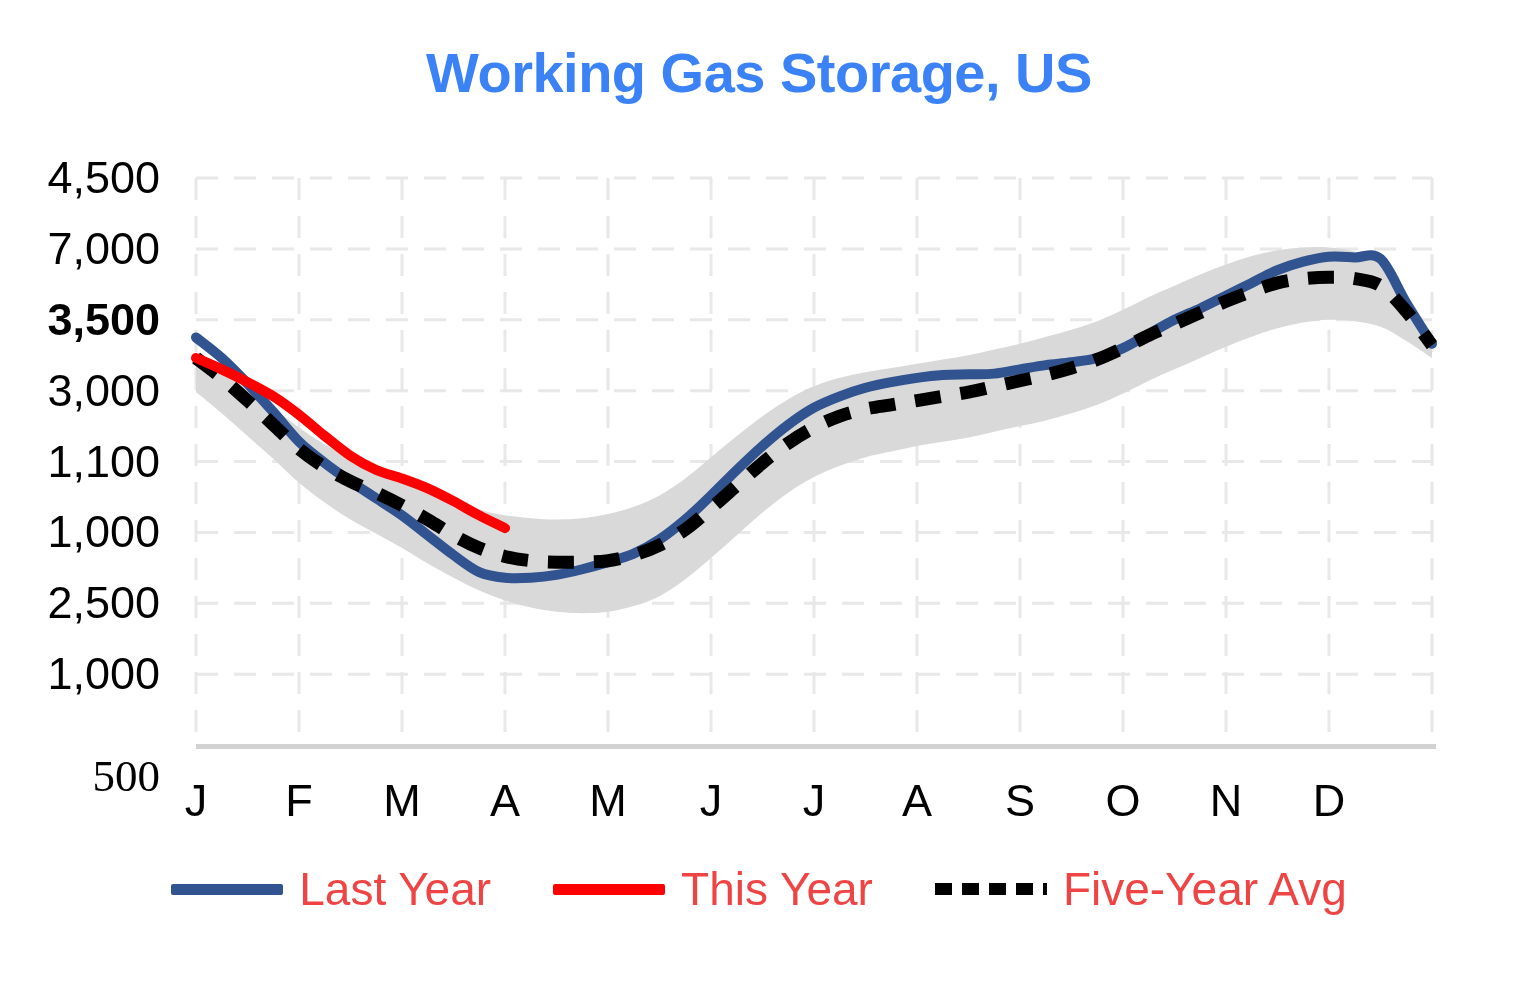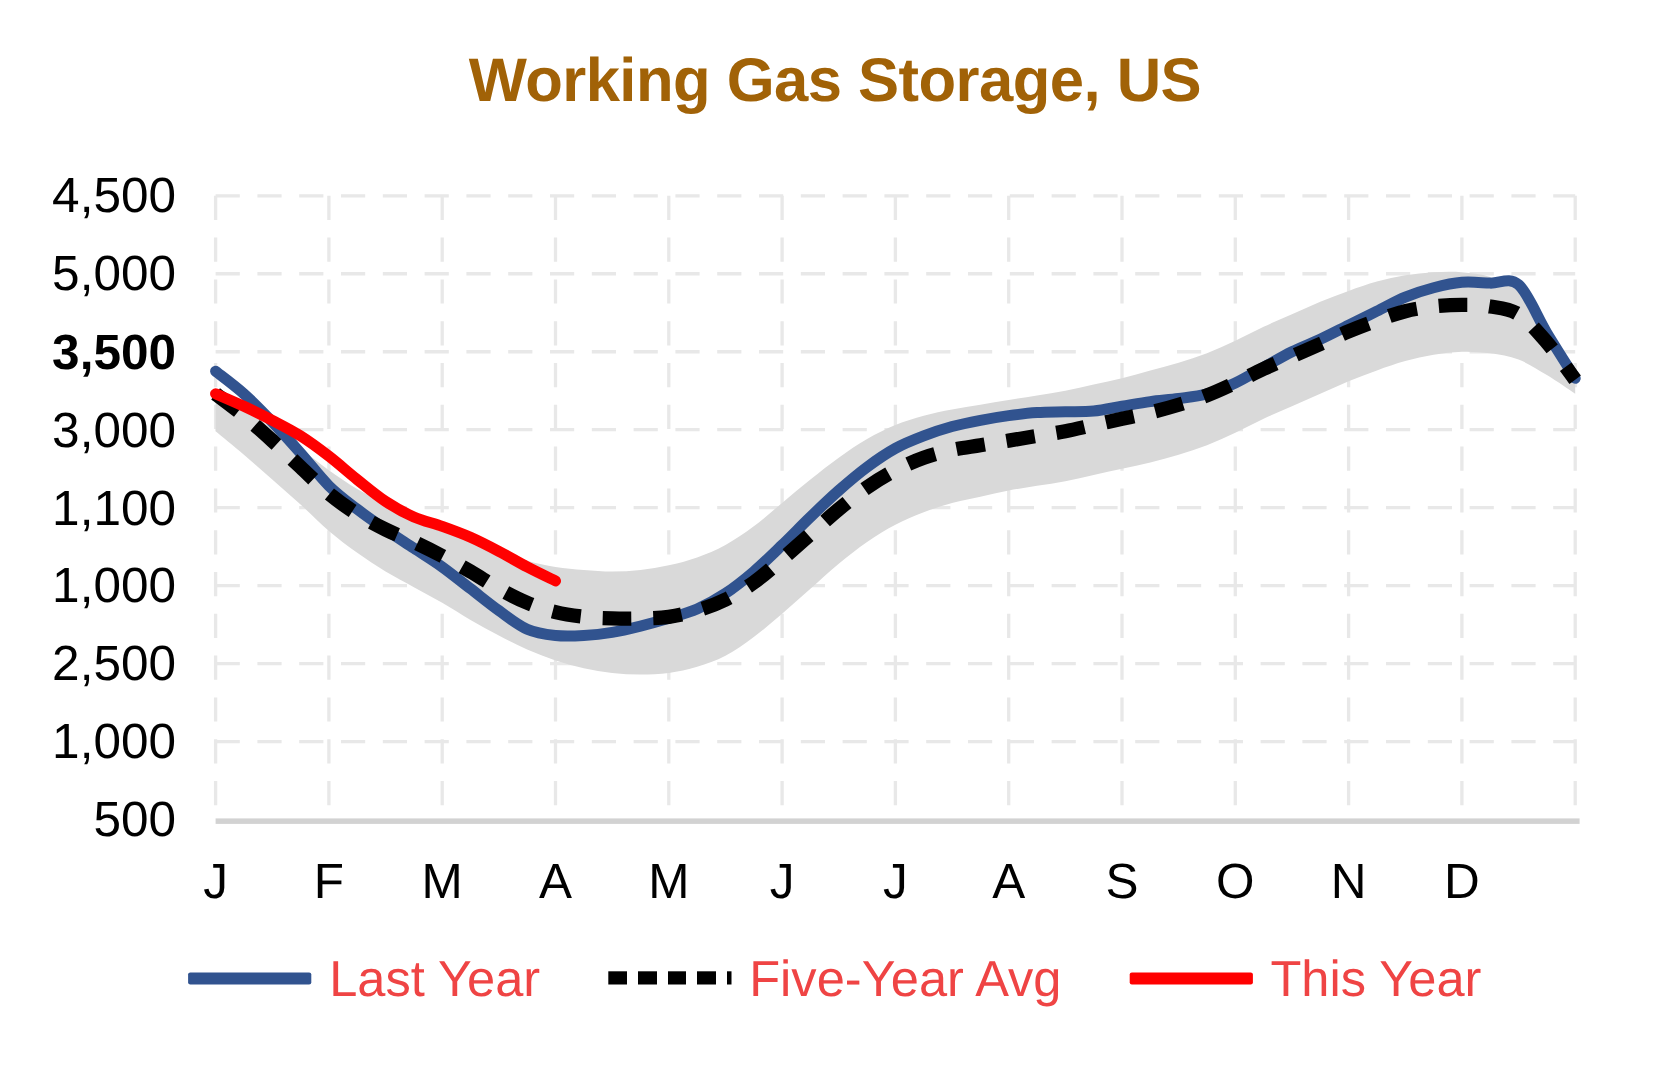--- a/index.html
+++ b/index.html
@@ -23,21 +23,21 @@
   }
 
   .chart-title {
     position: absolute;
     left: 0;
     top: 42px;
     width: 1518px;
     text-align: center;
     font-size: 56px;
     font-weight: bold;
-    color: #a16207;
+    color: #3b82f6;
     letter-spacing: -0.5px;
     line-height: 1.1;
   }
 
   
   .plot-area {
     position: absolute;
     left: 196px;
     top: 178px;
     width: 1236px;
@@ -130,28 +130,28 @@
   }
 </style>
 </head>
 <body>
 
 <div id="chart-root">
 
   <div class="chart-title">Working Gas Storage, US</div>
 
   <div class="axis-ylabels" id="ylabels">
-      <div class="ytick" style="top: 567px;">500</div>
+      <div class="ytick" style="top: 598px; font-family: Liberation Serif, serif;">500</div>
       <div class="ytick" style="top: 496.125px;">1,000</div>
       <div class="ytick" style="top: 425.25px;">2,500</div>
       <div class="ytick" style="top: 354.375px;">1,000</div>
       <div class="ytick" style="top: 283.5px;">1,100</div>
       <div class="ytick" style="top: 212.625px;">3,000</div>
       <div class="ytick" style="top: 141.75px; font-weight: bold;">3,500</div>
-      <div class="ytick" style="top: 70.875px;">5,000</div>
+      <div class="ytick" style="top: 70.875px;">7,000</div>
       <div class="ytick" style="top: 0px;">4,500</div>
     </div>
 
   <div class="plot-area">
     <svg id="plot-svg" width="1236" height="567" viewBox="0 0 1236 567" style="display:block; overflow:visible;">
       <g id="gridlines">
           <line x1="0" x2="1236" y1="496.125" y2="496.125" stroke="#E8E8E8" stroke-width="3" stroke-dasharray="22 16"></line>
           <line x1="0" x2="1236" y1="425.25" y2="425.25" stroke="#E8E8E8" stroke-width="3" stroke-dasharray="22 16"></line>
           <line x1="0" x2="1236" y1="354.375" y2="354.375" stroke="#E8E8E8" stroke-width="3" stroke-dasharray="22 16"></line>
           <line x1="0" x2="1236" y1="283.5" y2="283.5" stroke="#E8E8E8" stroke-width="3" stroke-dasharray="22 16"></line>
@@ -200,22 +200,22 @@
       <div class="xtick" style="left: 1030px;">N</div>
       <div class="xtick" style="left: 1133px;">D</div>
     </div>
 
   <div class="legend" id="legend">
       <div class="legend-item">
         <span class="legend-swatch solid-blue"></span>
         <span class="legend-label">Last Year</span>
       </div>
       <div class="legend-item">
+        <span class="legend-swatch solid-red"></span>
+        <span class="legend-label">This Year</span>
+      </div>
+      <div class="legend-item">
         <span class="legend-swatch dashed-black"></span>
         <span class="legend-label">Five-Year Avg</span>
       </div>
-      <div class="legend-item">
-        <span class="legend-swatch solid-red"></span>
-        <span class="legend-label">This Year</span>
-      </div>
     </div>
 
 </div>
 
 </body></html>

